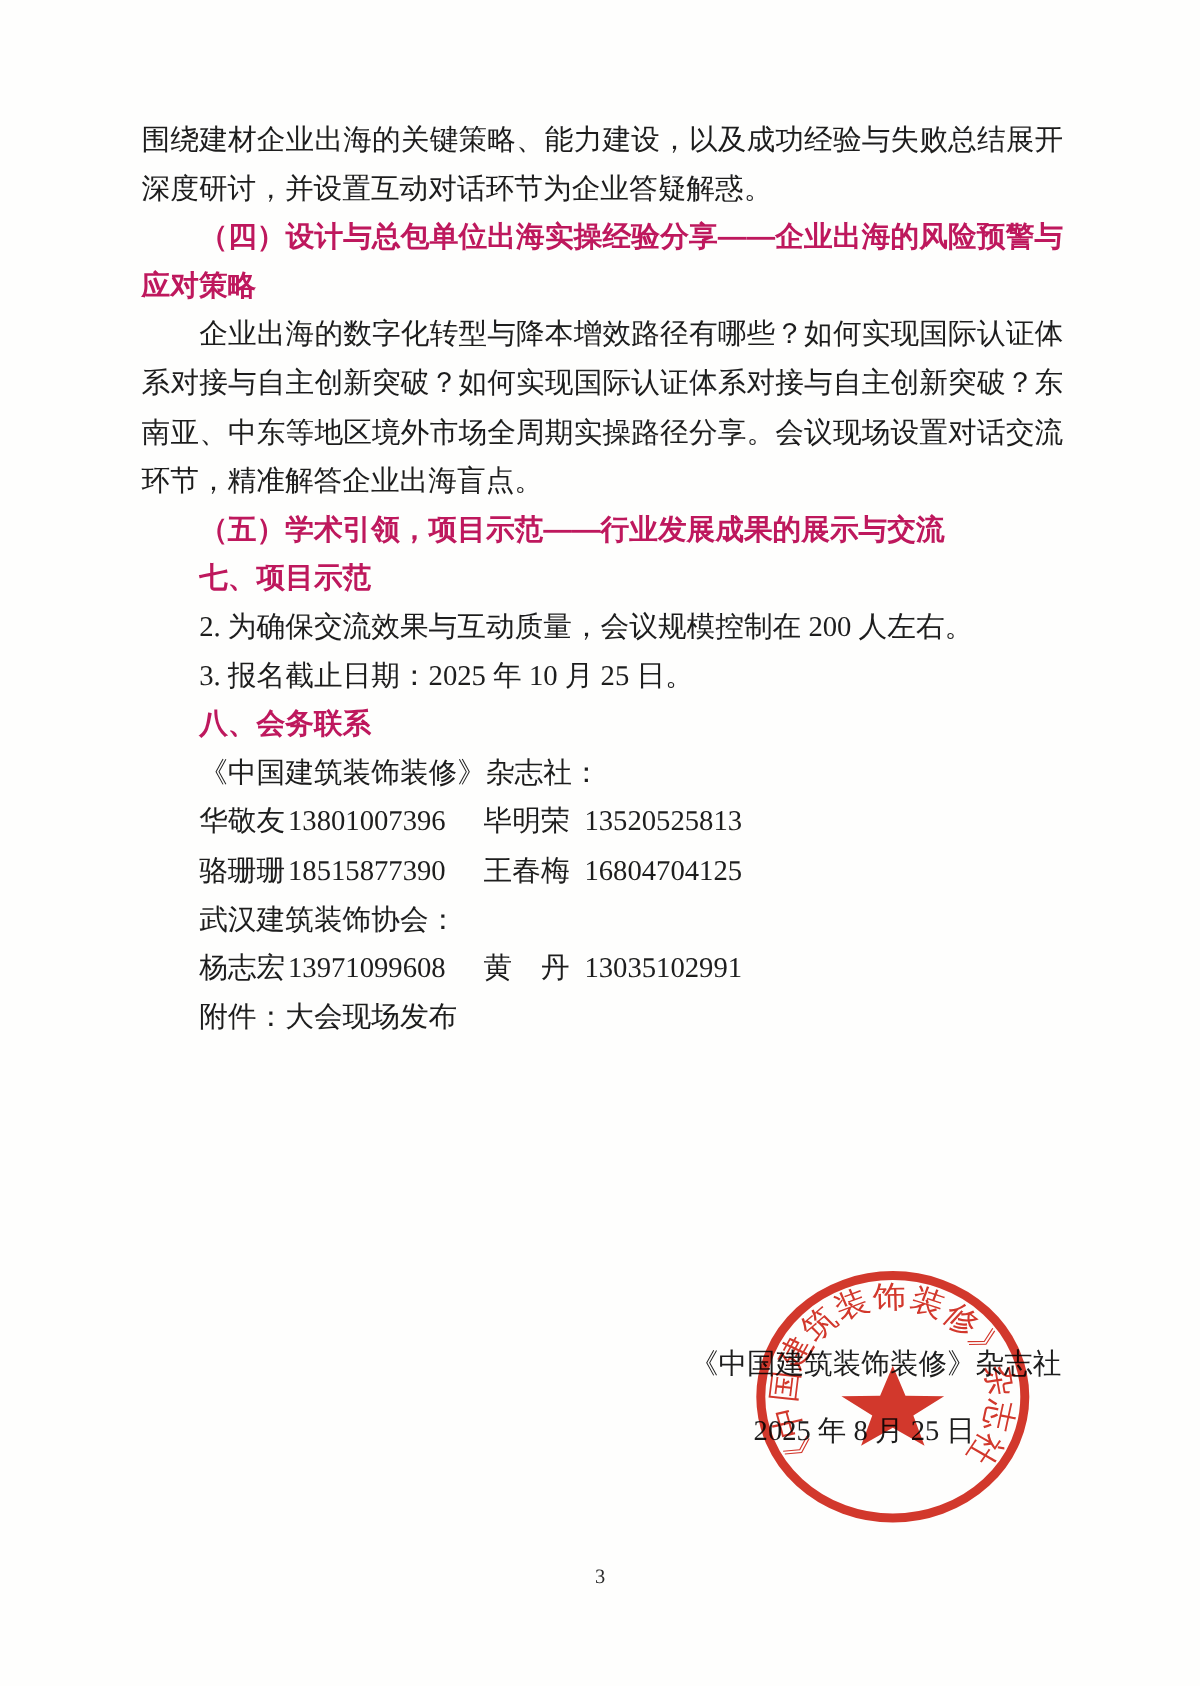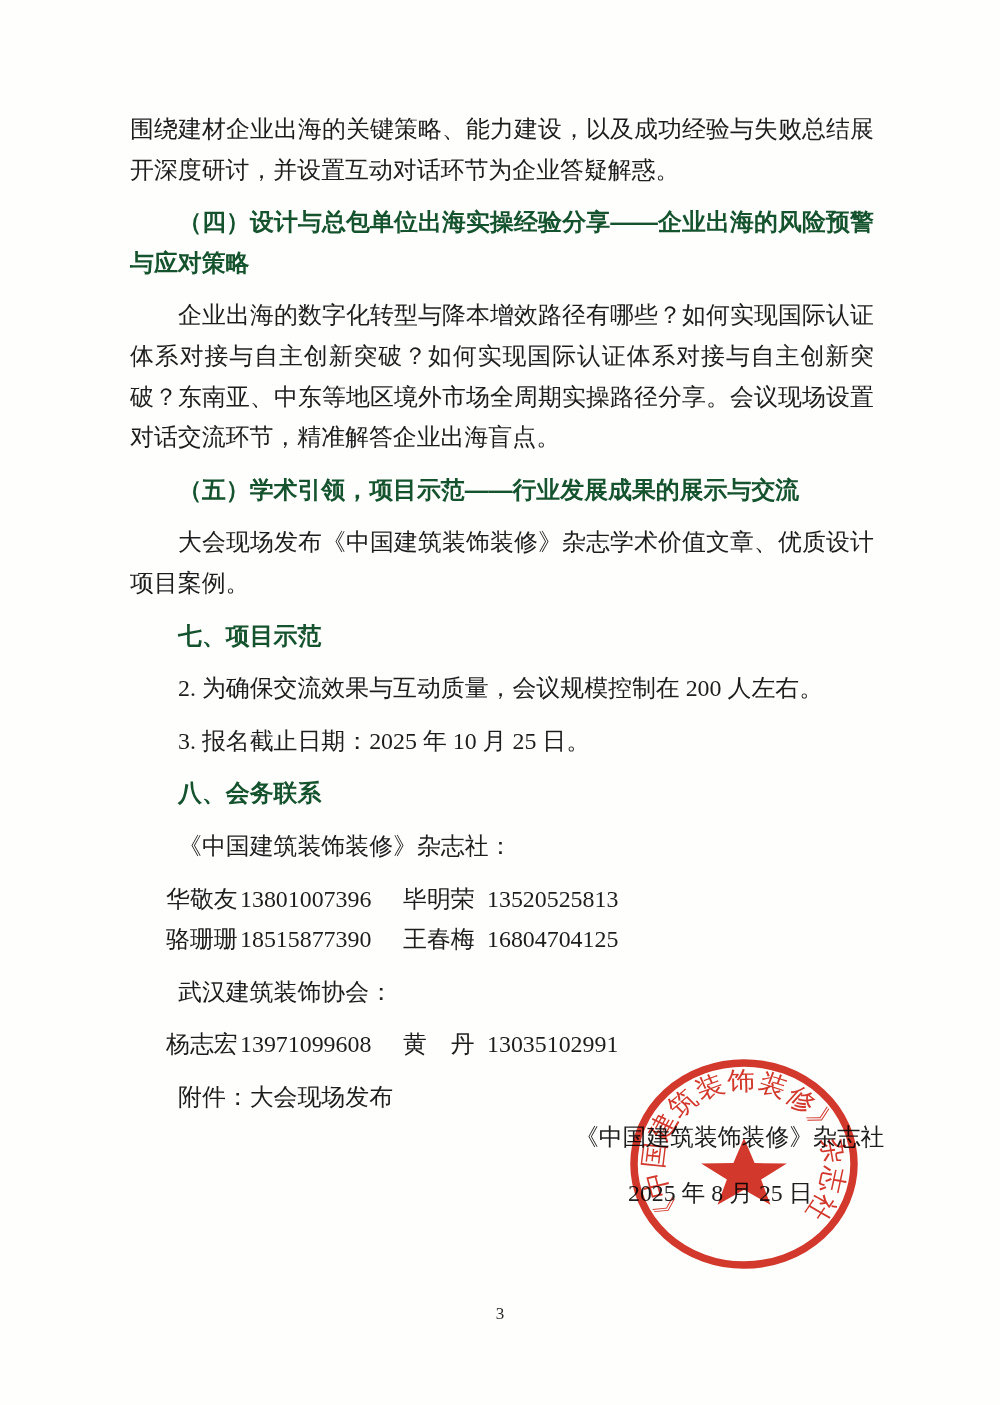--- a/index.html
+++ b/index.html
@@ -11,26 +11,26 @@
     color:#1d1d1d;
     overflow:hidden;
   }
   .doc {
     position:absolute;
     left:118px; top:97px; width:768px;
     font-size:23.9px;
     line-height:40.6px;
     text-align:justify;
   }
-  .doc p { margin:12px; }
+  .doc p { margin:0; }
   .indent { text-indent:48px; }
   .hd {
     font-weight:bold;
     font-family:"Liberation Sans","DejaVu Sans",sans-serif;
-    color:#14532d;
+    color:#be185d;
   }
   .contact-row { padding-left:48px; display:flex; white-space:nowrap; }
   .c-name  { width:74px;  display:inline-block; }
   .c-phone { width:163px; display:inline-block; }
   .c-name2 { width:84px;  display:inline-block; }
   .c-phone2{ display:inline-block; }
   .attachment { margin-top:40.6px; }
   .signature {
     position:absolute; top:1122px; left:575px;
     font-size:23.8px; line-height:30px;
@@ -58,21 +58,20 @@
   <div class="doc">
 
     <p>围绕建材企业出海的关键策略、能力建设，以及成功经验与失败总结展开深度研讨，并设置互动对话环节为企业答疑解惑。</p>
 
     <p class="hd indent">（四）设计与总包单位出海实操经验分享——企业出海的风险预警与应对策略</p>
 
     <p class="indent">企业出海的数字化转型与降本增效路径有哪些？如何实现国际认证体系对接与自主创新突破？如何实现国际认证体系对接与自主创新突破？东南亚、中东等地区境外市场全周期实操路径分享。会议现场设置对话交流环节，精准解答企业出海盲点。</p>
 
     <p class="hd indent">（五）学术引领，项目示范——行业发展成果的展示与交流</p>
 
-    <p class="indent">大会现场发布《中国建筑装饰装修》杂志学术价值文章、优质设计项目案例。</p>
 
     <p class="hd indent">七、项目示范</p>
 
 
     <p class="indent">2. 为确保交流效果与互动质量，会议规模控制在 200 人左右。</p>
 
     <p class="indent">3. 报名截止日期：2025 年 10 月 25 日。</p>
 
     <p class="hd indent">八、会务联系</p>
 

